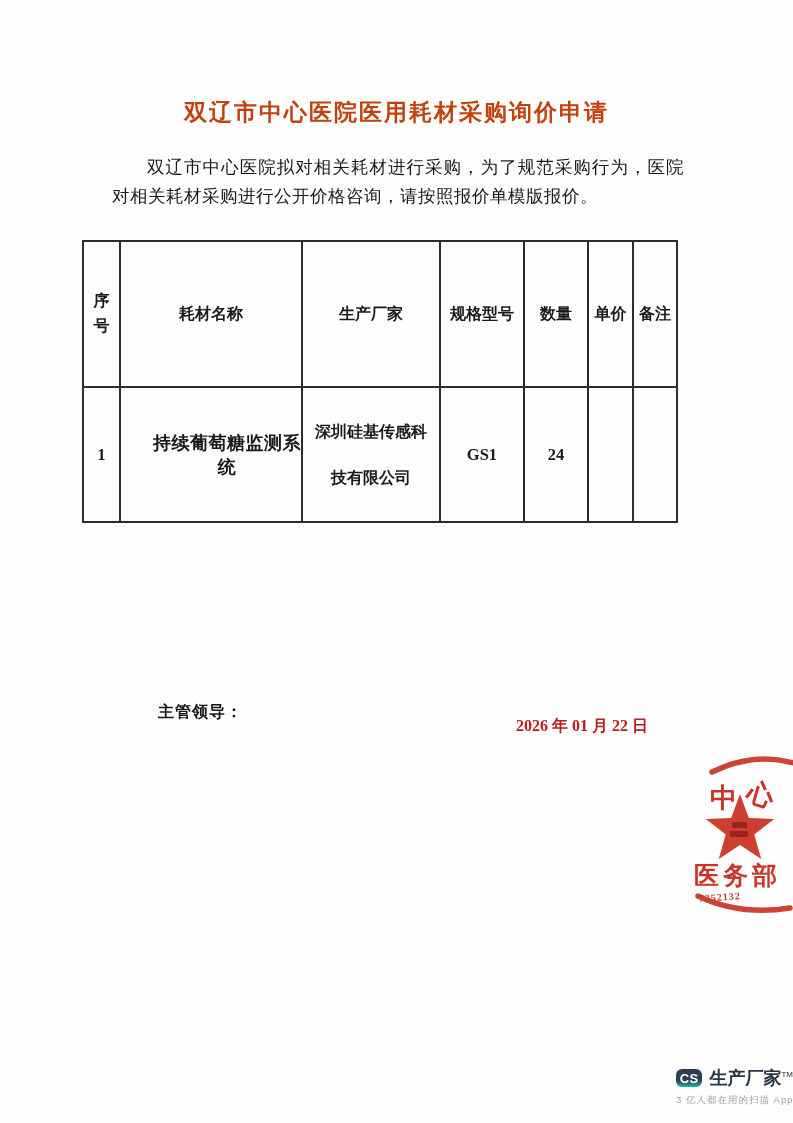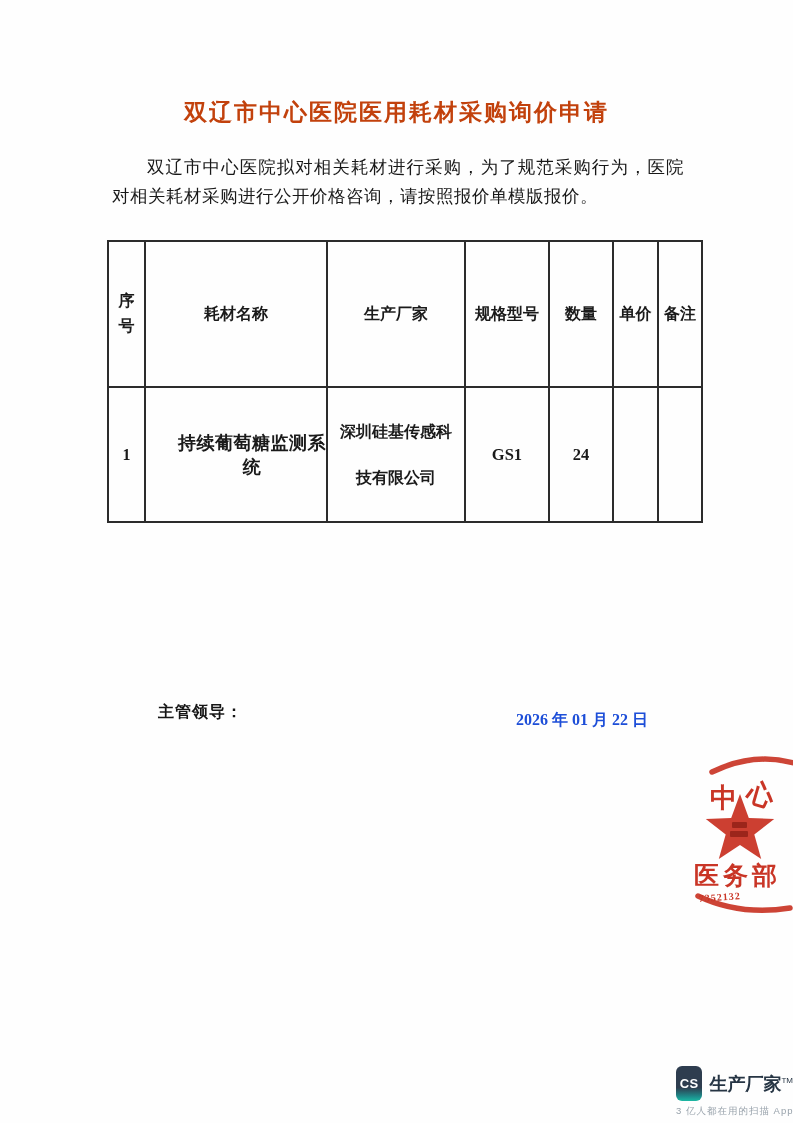--- a/index.html
+++ b/index.html
@@ -36,21 +36,21 @@
     line-height: 28.5px;
     letter-spacing: 0.5px;
     text-indent: 2em;
     text-align: justify;
     color: #181818;
   }
 
   .purchase-table {
     position: absolute;
     top: 240px;
-    left: 107px;
+    left: 82px;
     width: 594px;
     border-collapse: collapse;
     table-layout: fixed;
   }
   .purchase-table th,
   .purchase-table td {
     border: 2px solid #2c2c2c;
     text-align: center;
     vertical-align: middle;
     overflow: hidden;
@@ -71,34 +71,34 @@
     position: absolute;
     left: 158px; top: 0;
     font-size: 16px;
     font-weight: 700;
     letter-spacing: 1px;
     color: #151515;
     white-space: nowrap;
   }
   .doc-date {
     position: absolute;
-    left: 516px; top: 8px;
+    left: 516px; top: 14px;
     font-size: 16px;
     font-weight: 600;
-    color: #1d4ed8;
+    color: #b91c1c;
     white-space: nowrap;
   }
 
   .seal { position: absolute; left: 688px; top: 750px; width: 110px; height: 170px; }
   .seal svg { display: block; }
 
   .watermark { position: absolute; left: 676px; top: 1066px; width: 117px; }
   .wm-top { display: flex; align-items: center; gap: 7px; }
   .wm-logo {
-    width: 27px; height: 35px;
+    width: 27px; height: 18px;
     border-radius: 6px;
     background: linear-gradient(180deg, #2e3d4f 0%, #2e3d4f 62%, #1d8f8d 88%, #1cb9a3 100%);
     color: #ffffff;
     font-family: "Liberation Sans", "DejaVu Sans", sans-serif;
     font-weight: 700;
     font-size: 13px;
     display: flex; align-items: center; justify-content: center;
     letter-spacing: 0.5px;
   }
   .wm-name {

